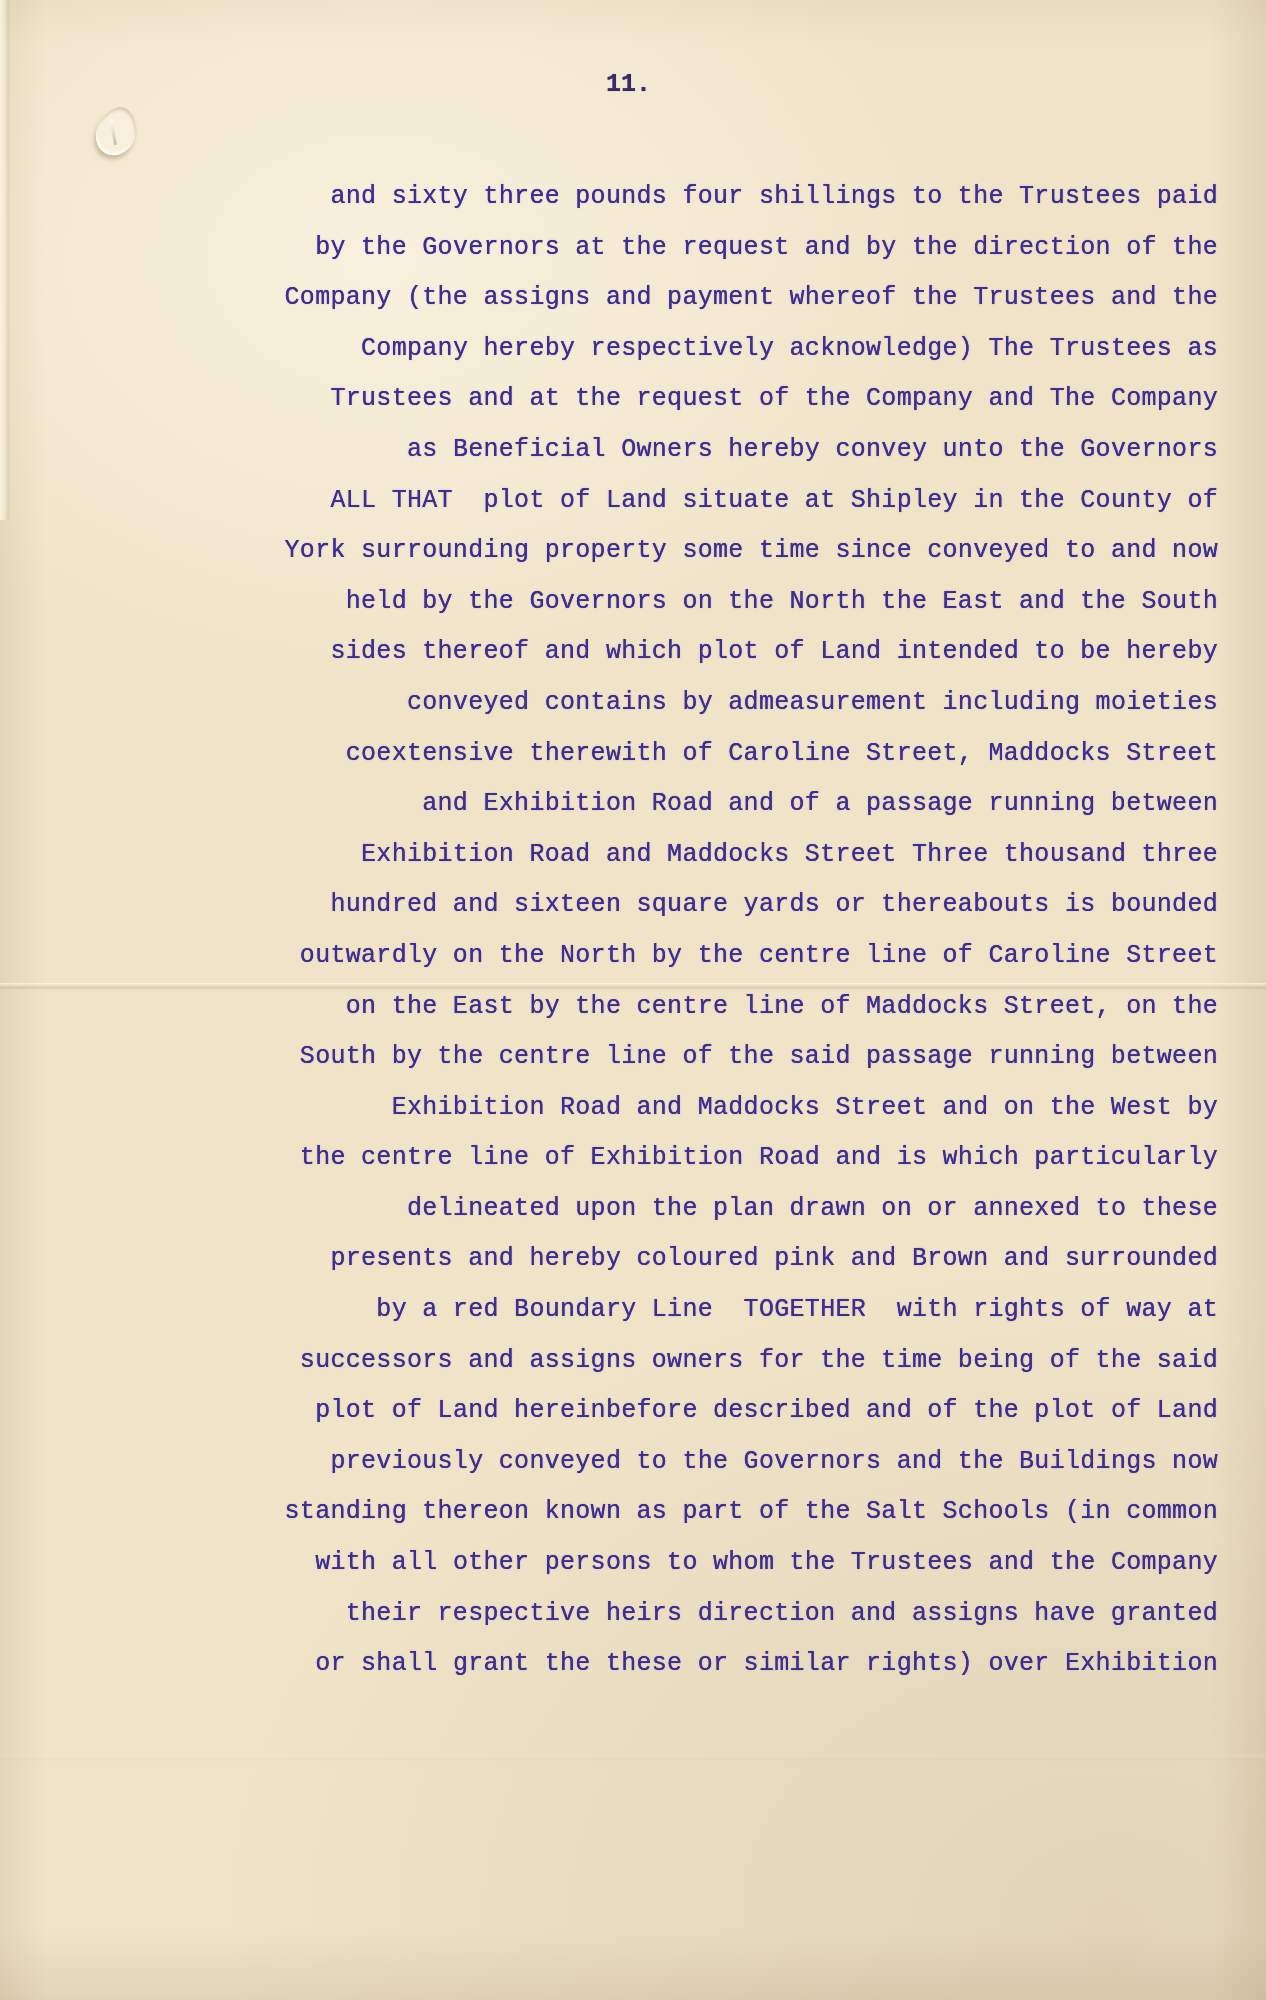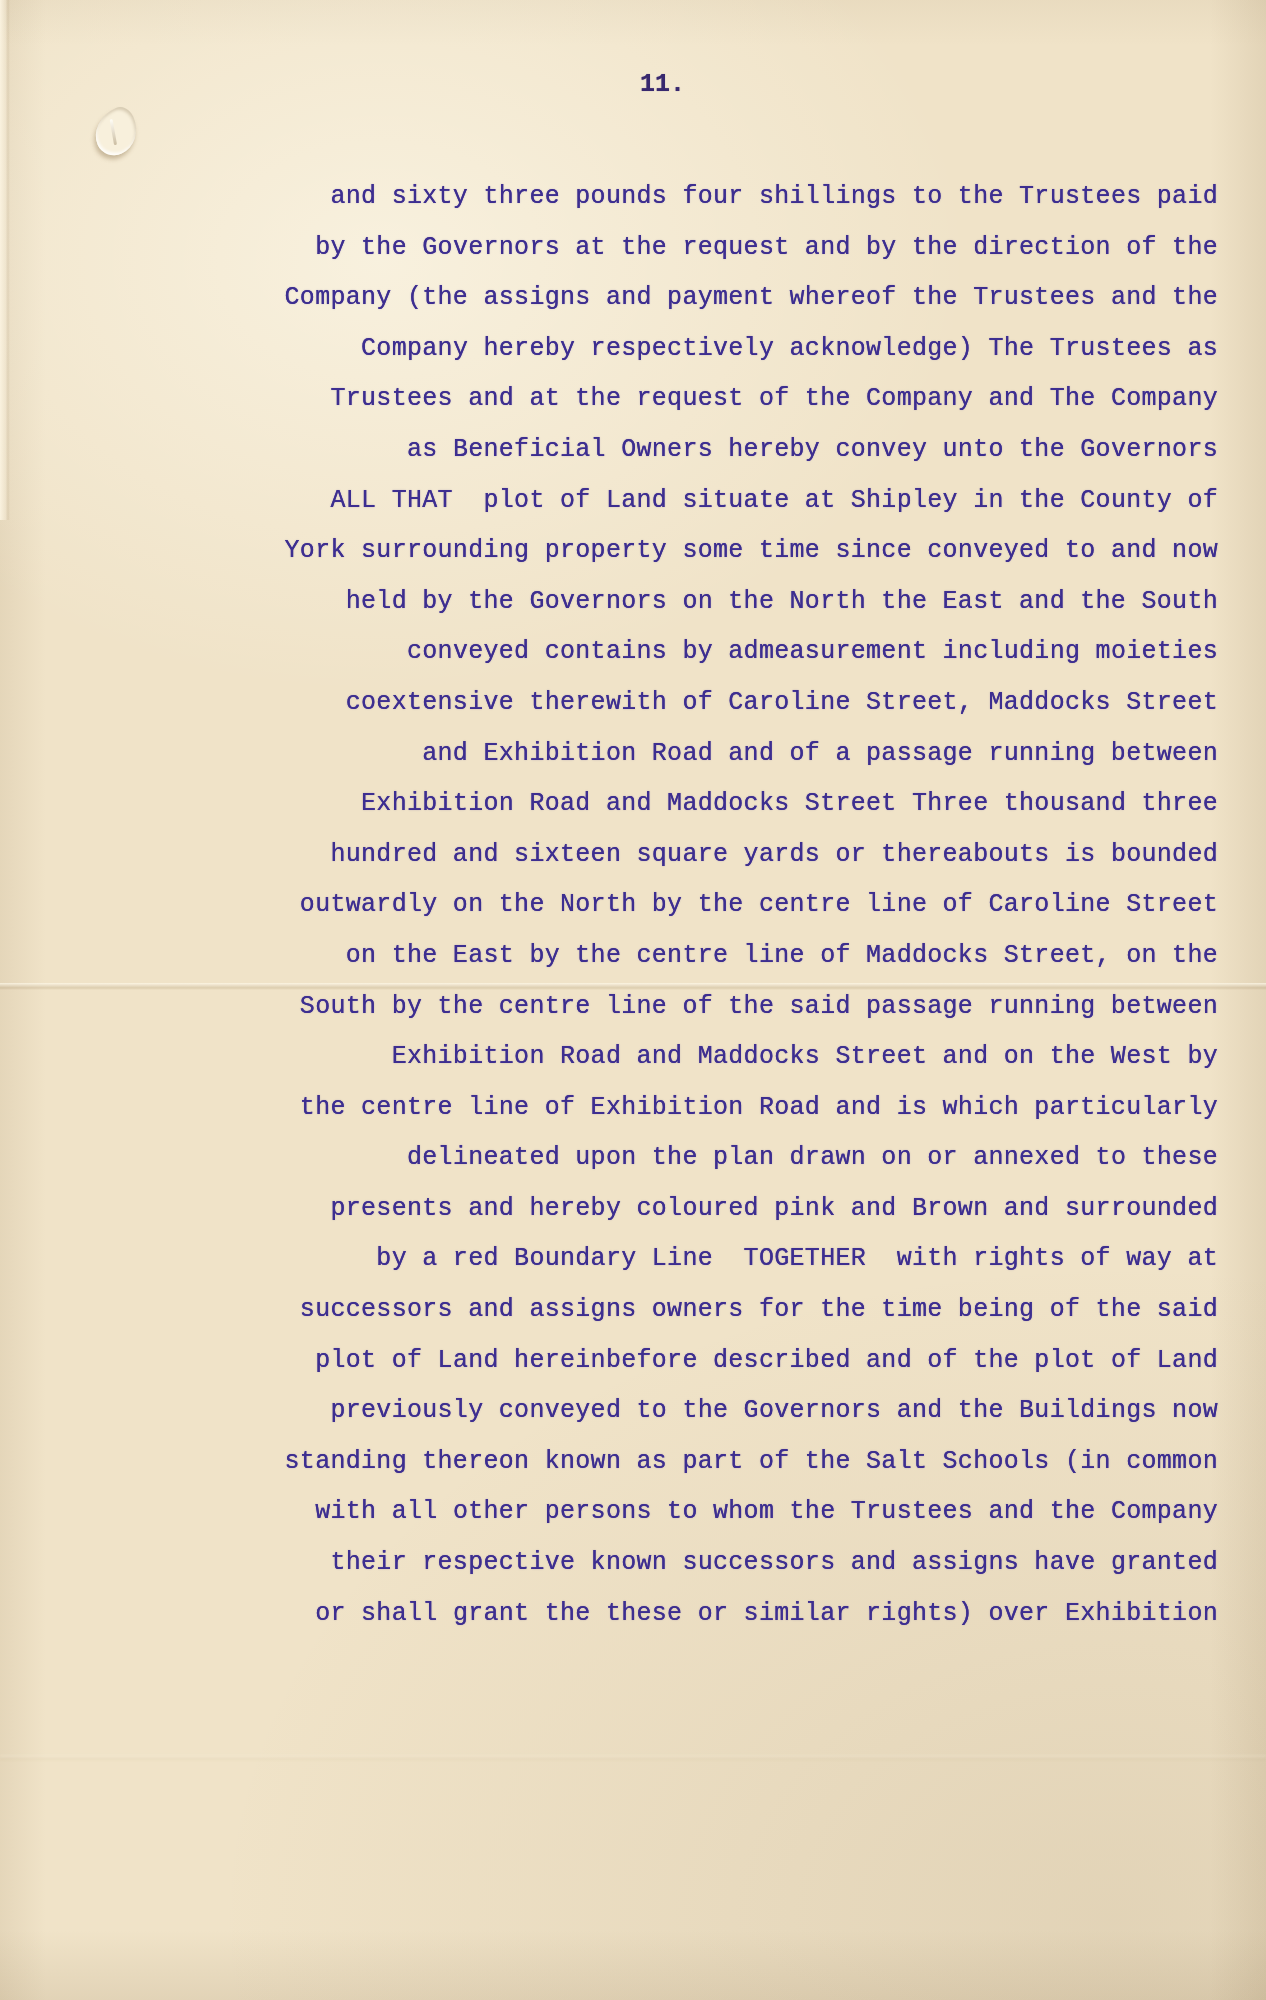--- a/index.html
+++ b/index.html
@@ -40,21 +40,21 @@
     border-radius:72% 28% 58% 42% / 60% 35% 65% 40%;
     transform:rotate(-24deg);
     box-shadow:-3px 3px 4px rgba(120,95,55,0.35), inset 2px -2px 3px rgba(255,255,255,0.85), inset -2px 2px 3px rgba(120,95,55,0.25);
   }
   .tear::after{
     content:"";position:absolute;left:18px;top:8px;width:3px;height:26px;
     background:linear-gradient(180deg,#fffdf6,rgba(120,95,55,0.35));
     transform:rotate(14deg);border-radius:2px;
   }
   .page-number{
-    position:absolute;left:640px;top:70px;
+    position:absolute;left:606px;top:70px;
     font-size:25px;font-weight:bold;
     color:#38286e;
     text-shadow:0 0 0.7px rgba(56,40,110,0.9);
     white-space:pre;
   }
   .doc-body{
     position:absolute;left:228px;top:172px;width:990px;
   }
   .line{
     height:50.6px;line-height:50.6px;
@@ -80,34 +80,35 @@
 
   <div class="line">and sixty three pounds four shillings to the Trustees paid</div>
       <div class="line">by the Governors at the request and by the direction of the</div>
       <div class="line">Company (the assigns and payment whereof the Trustees and the</div>
       <div class="line">Company hereby respectively acknowledge) The Trustees as</div>
       <div class="line">Trustees and at the request of the Company and The Company</div>
       <div class="line">as Beneficial Owners hereby convey unto the Governors</div>
       <div class="line">ALL THAT  plot of Land situate at Shipley in the County of</div>
       <div class="line">York surrounding property some time since conveyed to and now</div>
       <div class="line">held by the Governors on the North the East and the South</div>
+      <div class="line">sides thereof and which plot of Land intended to be hereby</div>
       <div class="line">conveyed contains by admeasurement including moieties</div>
       <div class="line">coextensive therewith of Caroline Street, Maddocks Street</div>
       <div class="line">and Exhibition Road and of a passage running between</div>
       <div class="line">Exhibition Road and Maddocks Street Three thousand three</div>
       <div class="line">hundred and sixteen square yards or thereabouts is bounded</div>
       <div class="line">outwardly on the North by the centre line of Caroline Street</div>
       <div class="line">on the East by the centre line of Maddocks Street, on the</div>
       <div class="line">South by the centre line of the said passage running between</div>
       <div class="line">Exhibition Road and Maddocks Street and on the West by</div>
       <div class="line">the centre line of Exhibition Road and is which particularly</div>
       <div class="line">delineated upon the plan drawn on or annexed to these</div>
       <div class="line">presents and hereby coloured pink and Brown and surrounded</div>
       <div class="line">by a red Boundary Line  TOGETHER  with rights of way at</div>
       <div class="line">successors and assigns owners for the time being of the said</div>
       <div class="line">plot of Land hereinbefore described and of the plot of Land</div>
       <div class="line">previously conveyed to the Governors and the Buildings now</div>
       <div class="line">standing thereon known as part of the Salt Schools (in common</div>
       <div class="line">with all other persons to whom the Trustees and the Company</div>
-      <div class="line">their respective known successors and assigns have granted</div>
+      <div class="line">their respective heirs direction and assigns have granted</div>
       <div class="line">or shall grant the these or similar rights) over Exhibition</div>
     </div>
 </div>
 
 </body></html>

